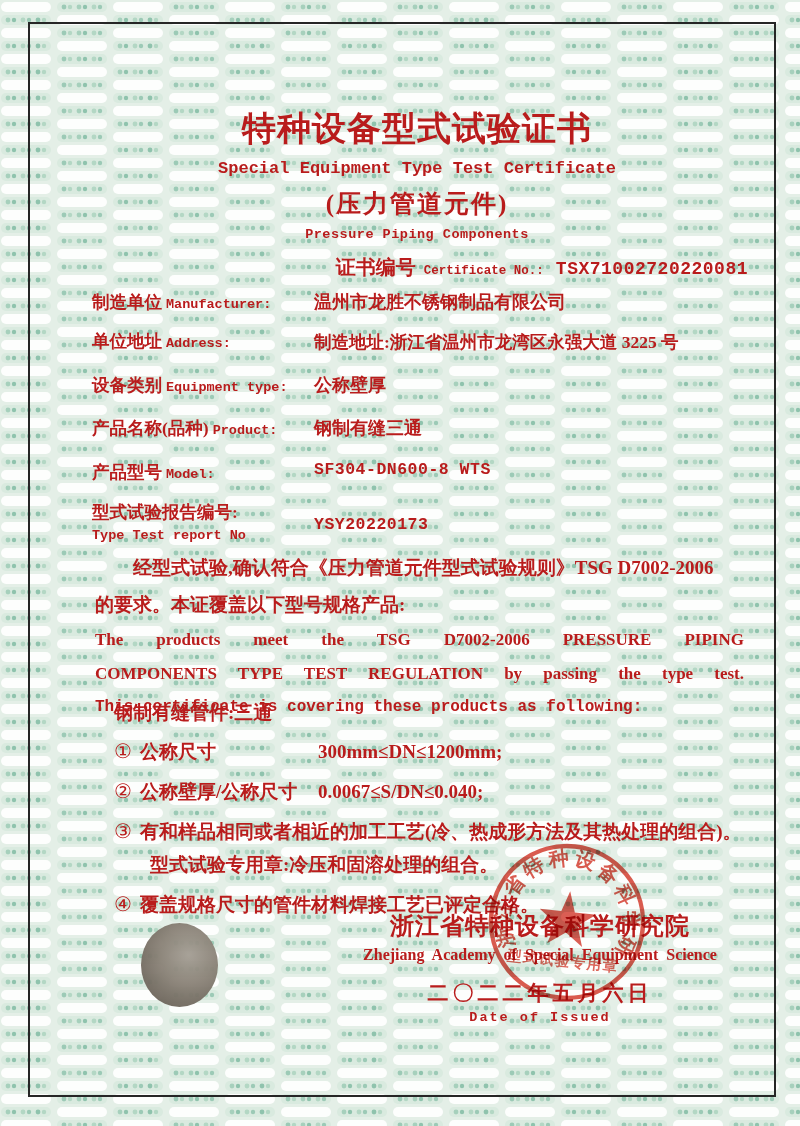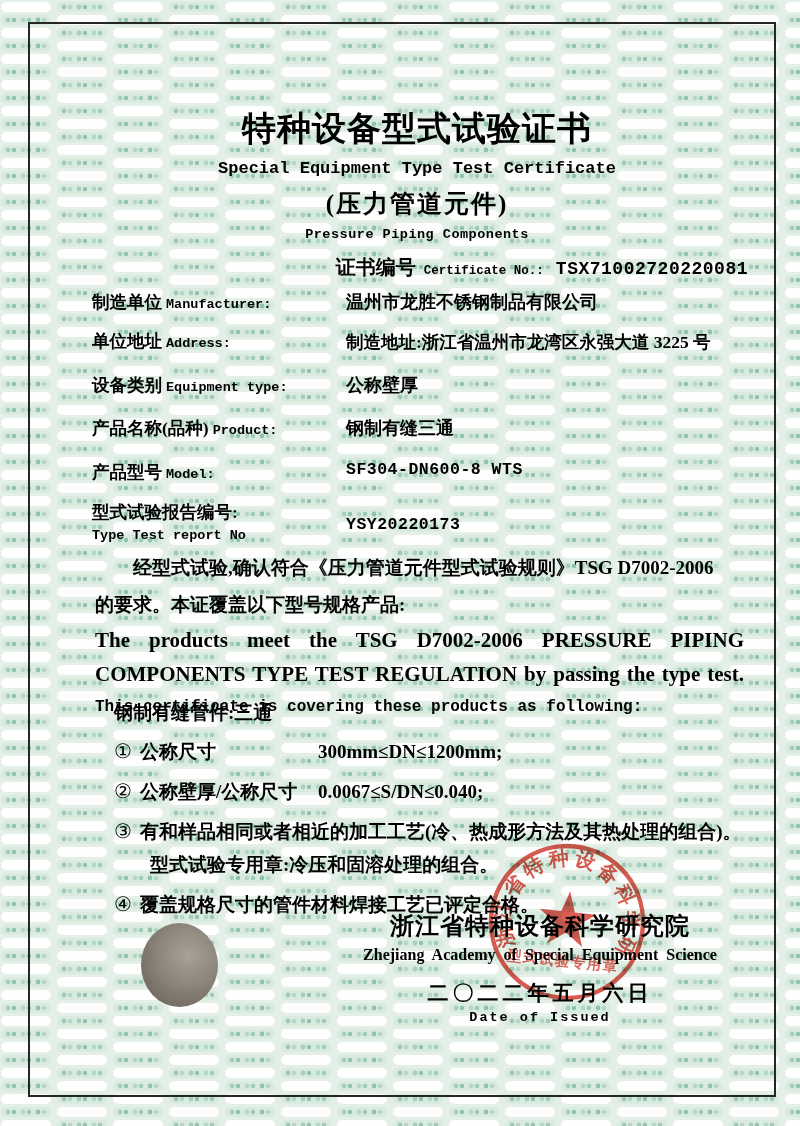--- a/index.html
+++ b/index.html
@@ -1,54 +1,54 @@
 <!DOCTYPE html>
 <html><head>
 <meta charset="utf-8">
 <style>
   html,body{margin:0;padding:0;background:#e9f2ec;}
   .page{
     position:relative;width:800px;height:1126px;overflow:hidden;
-    font-family:"Liberation Serif","DejaVu Serif",serif;color:#000000;
+    font-family:"Liberation Serif","DejaVu Serif",serif;color:#b91c1c;
   }
   .bg{position:absolute;left:0;top:0;width:800px;height:1126px;z-index:0;}
   .frame{
     position:absolute;left:28px;top:22px;width:748px;height:1075px;
     border:2px solid #262626;box-sizing:border-box;z-index:1;
   }
   .layer{position:absolute;z-index:2;}
   
   .header{top:106px;left:0;right:0;text-align:center;padding-left:34px;}
   .title-cn{font-size:34px;font-weight:700;letter-spacing:1px;}
   .title-en{font-family:"Liberation Mono","DejaVu Sans Mono",monospace;font-size:17px;font-weight:700;margin-top:7px;}
   .sub-cn{font-size:25px;font-weight:700;letter-spacing:2px;margin-top:9px;}
   .sub-en{font-family:"Liberation Mono","DejaVu Sans Mono",monospace;font-size:13.5px;font-weight:700;margin-top:7px;letter-spacing:.5px;}
   
   .certline{top:254px;right:52px;text-align:right;white-space:nowrap;}
   .certline .cn{font-size:20px;font-weight:700;}
   .certline .en{font-family:"Liberation Mono","DejaVu Sans Mono",monospace;font-size:12.5px;font-weight:700;margin-left:4px;}
   .certline .val{font-family:"Liberation Mono","DejaVu Sans Mono",monospace;font-size:18px;font-weight:700;margin-left:8px;letter-spacing:.5px;}
   
   .fields{top:290px;left:92px;right:48px;}
-  .frow{display:grid;grid-template-columns:222px 1fr;align-items:start;gap:32px;}
+  .frow{display:grid;grid-template-columns:222px 1fr;align-items:start;}
   .frow .lab{white-space:nowrap;}
   .lab-cn{font-size:17.5px;font-weight:700;}
   .lab-en{font-family:"Liberation Mono","DejaVu Sans Mono",monospace;font-size:13.5px;font-weight:700;margin-left:4px;}
   .fval{font-size:18px;font-weight:700;}
   .fval.mono{font-family:"Liberation Mono","DejaVu Sans Mono",monospace;font-size:16.5px;letter-spacing:.5px;}
   .addr-line{font-size:17.5px;font-weight:700;line-height:27px;}
   .r1{margin-bottom:15px}.r2{margin-bottom:17px}.r3{margin-bottom:19px}
   .r4{margin-bottom:20px}.r5{margin-bottom:16px}
   .r6 .lab2{line-height:24px;}
   .r6{align-items:center;}
   
   .statement{top:549px;left:95px;right:56px;}
   .st-cn{font-size:19px;font-weight:700;line-height:37px;}
   .st-cn .indent{display:inline-block;width:2em;}
-  .st-en-line{font-family:"Liberation Serif","DejaVu Serif",serif;font-size:21px;font-weight:700;line-height:34px;text-align:justify;text-align-last:justify;}
+  .st-en-line{font-family:"Liberation Serif","DejaVu Serif",serif;font-size:17px;font-weight:700;line-height:34px;text-align:justify;text-align-last:justify;}
   .st-en-mono{font-family:"Liberation Mono","DejaVu Sans Mono",monospace;font-size:16px;font-weight:700;line-height:33px;}
   
   .products{top:700px;left:114px;right:50px;font-size:19px;font-weight:700;}
   .p-head{margin-bottom:9px;}
   .pitem{padding-left:36px;text-indent:-36px;line-height:33px;margin-bottom:7px;}
   .pnum{font-size:20px;margin-right:8px;font-weight:400;}
   .pterm{display:inline-block;width:178px;text-indent:0;}
   
   .issuer{top:910px;left:340px;width:400px;text-align:center;}
   .iss-cn{font-size:24px;font-weight:700;letter-spacing:1px;}

